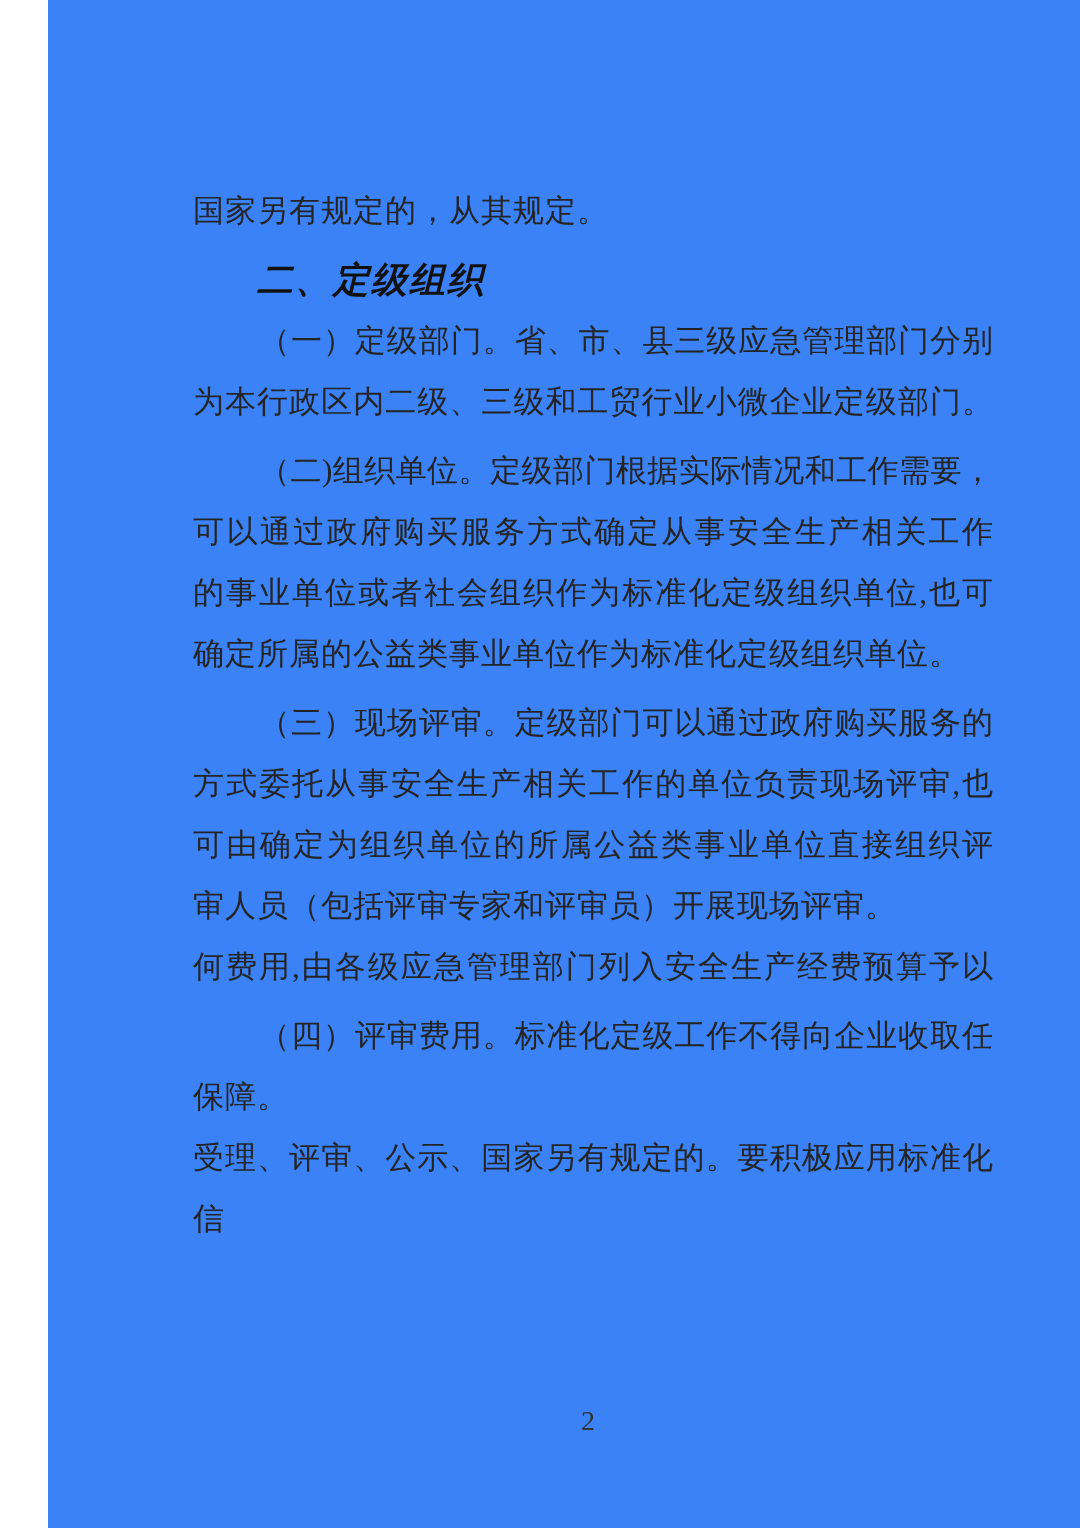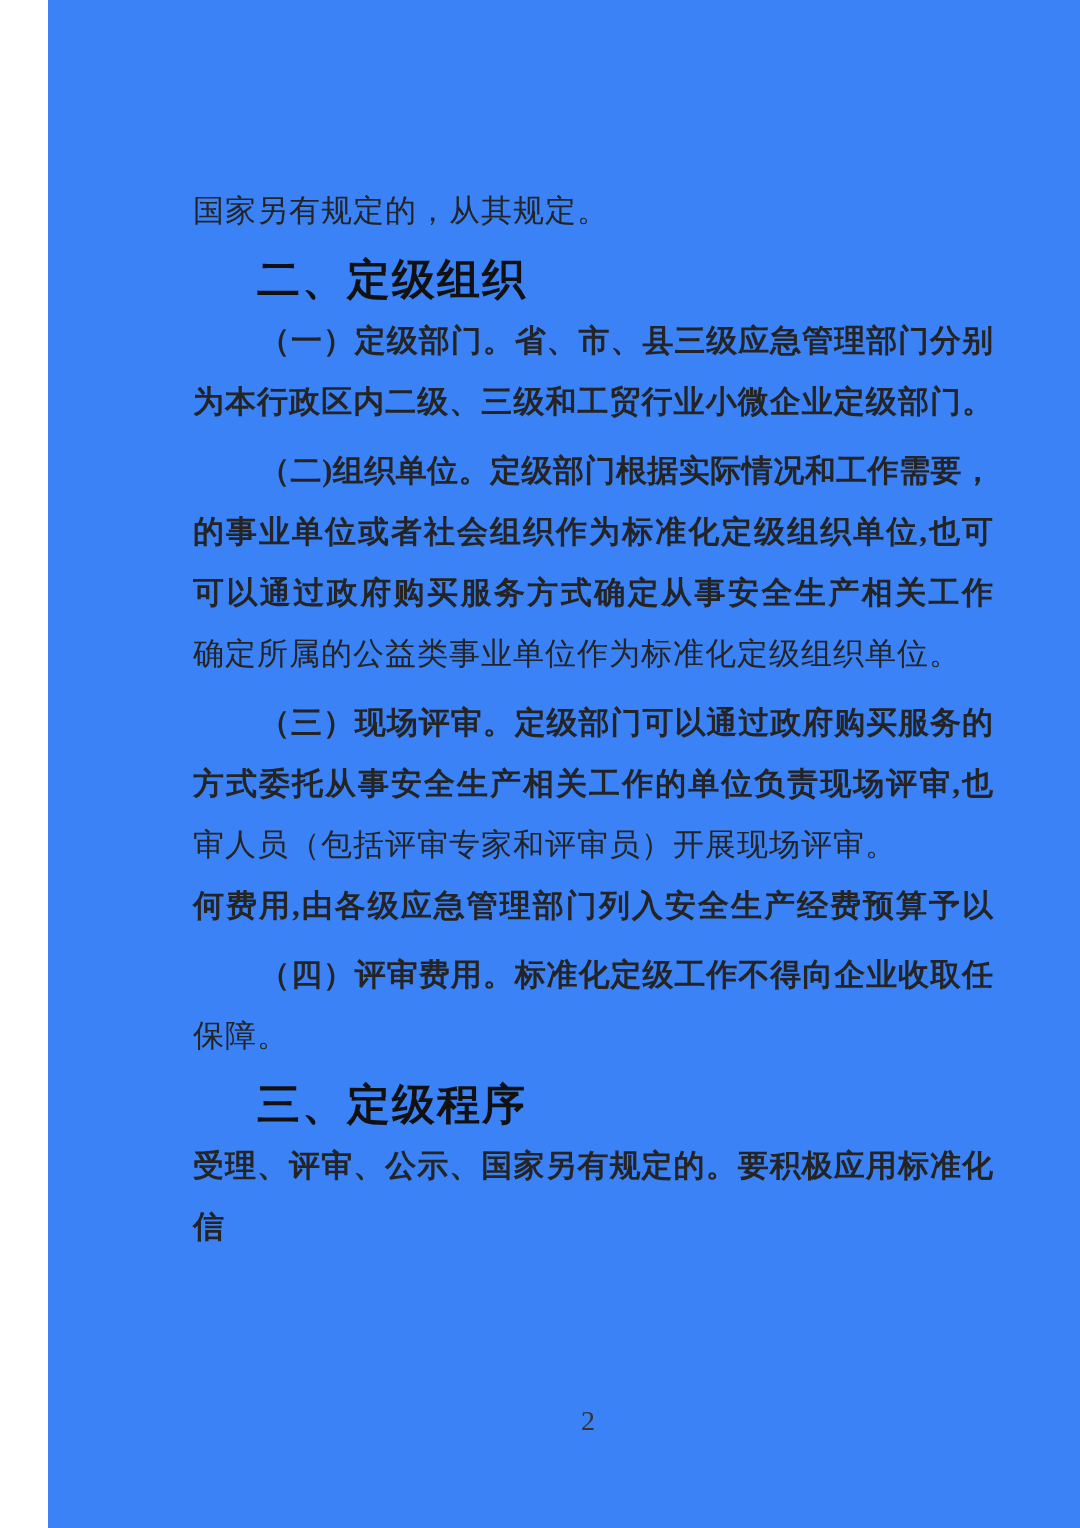--- a/index.html
+++ b/index.html
@@ -34,29 +34,29 @@
     letter-spacing: 1px;
   }
   .para-start { margin-top: 8px; }
   .indent { padding-left: 66px; }
   .justify {
     white-space: normal;
     letter-spacing: 0;
     text-align: justify;
     text-align-last: justify;
     text-justify: inter-character;
-    font-weight: bold;
   }
   .heading {
     font-family: "Liberation Sans", sans-serif;
     font-weight: bold;
-    font-size: 43px;
+    font-size: 36px;
     color: #111111;
     padding-left: 64px;
     letter-spacing: 2px;
+    font-style: italic;
   }
   .page-number {
     position: absolute;
     top: 1405px;
     left: 0;
     width: 100%;
     text-align: center;
     font-family: "Liberation Serif", serif;
     font-size: 28px;
     color: #333333;
@@ -65,26 +65,26 @@
 </head>
 <body>
 
 <div class="page">
   <div class="content">
     <div class="line">国家另有规定的，从其规定。</div>
     <div class="line heading para-start">二、定级组织</div>
     <div class="line indent justify">（一）定级部门。省、市、县三级应急管理部门分别</div>
     <div class="line justify">为本行政区内二级、三级和工贸行业小微企业定级部门。</div>
     <div class="line indent justify para-start">（二)组织单位。定级部门根据实际情况和工作需要，</div>
+    <div class="line justify">可以通过政府购买服务方式确定从事安全生产相关工作</div>
     <div class="line justify">的事业单位或者社会组织作为标准化定级组织单位,也可</div>
-    <div class="line justify">可以通过政府购买服务方式确定从事安全生产相关工作</div>
     <div class="line">确定所属的公益类事业单位作为标准化定级组织单位。</div>
     <div class="line indent justify para-start">（三）现场评审。定级部门可以通过政府购买服务的</div>
     <div class="line justify">方式委托从事安全生产相关工作的单位负责现场评审,也</div>
+    <div class="line justify">可由确定为组织单位的所属公益类事业单位直接组织评</div>
     <div class="line">审人员（包括评审专家和评审员）开展现场评审。</div>
     <div class="line justify">何费用,由各级应急管理部门列入安全生产经费预算予以</div>
     <div class="line indent justify para-start">（四）评审费用。标准化定级工作不得向企业收取任</div>
     <div class="line">保障。</div>
-    <div class="line heading para-start">三、定级程序</div>
     <div class="line justify">受理、评审、公示、国家另有规定的。要积极应用标准化信</div>
   </div>
   <div class="page-number">2</div>
 </div>
 
 </body></html>

